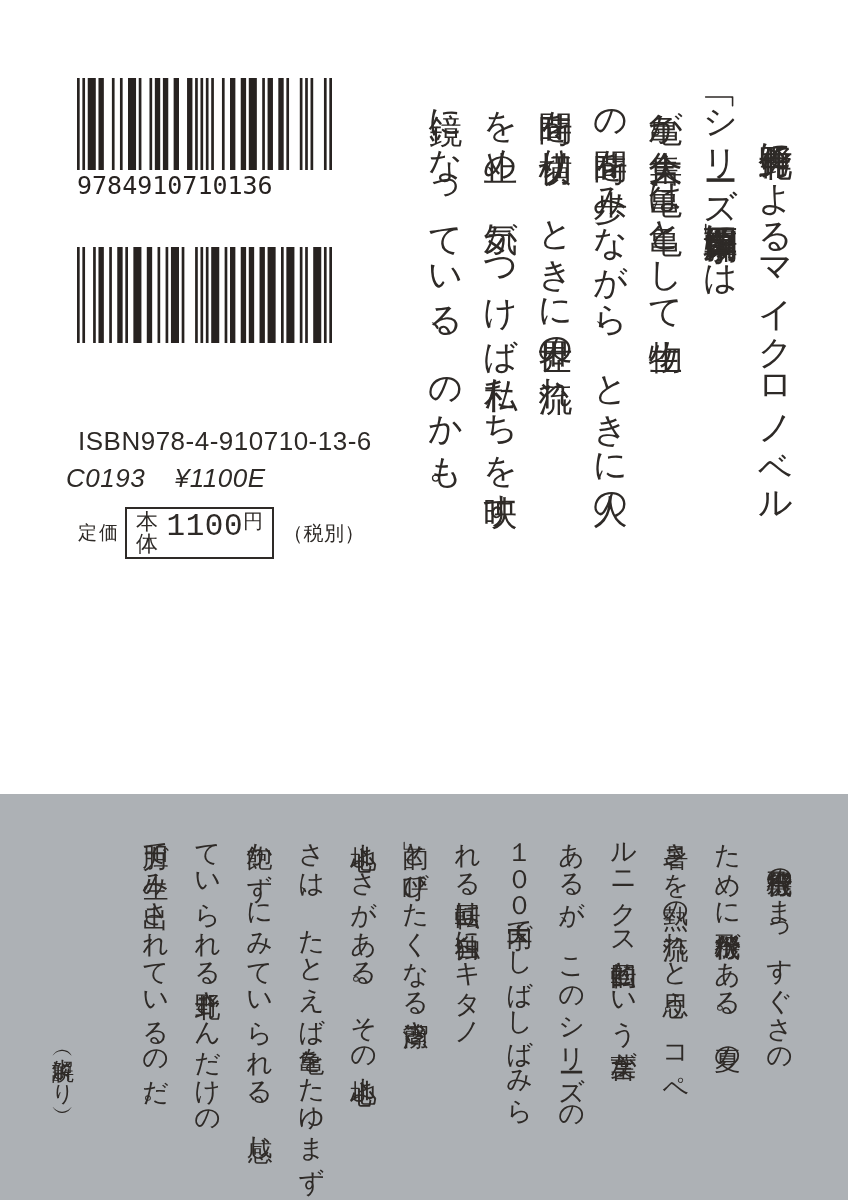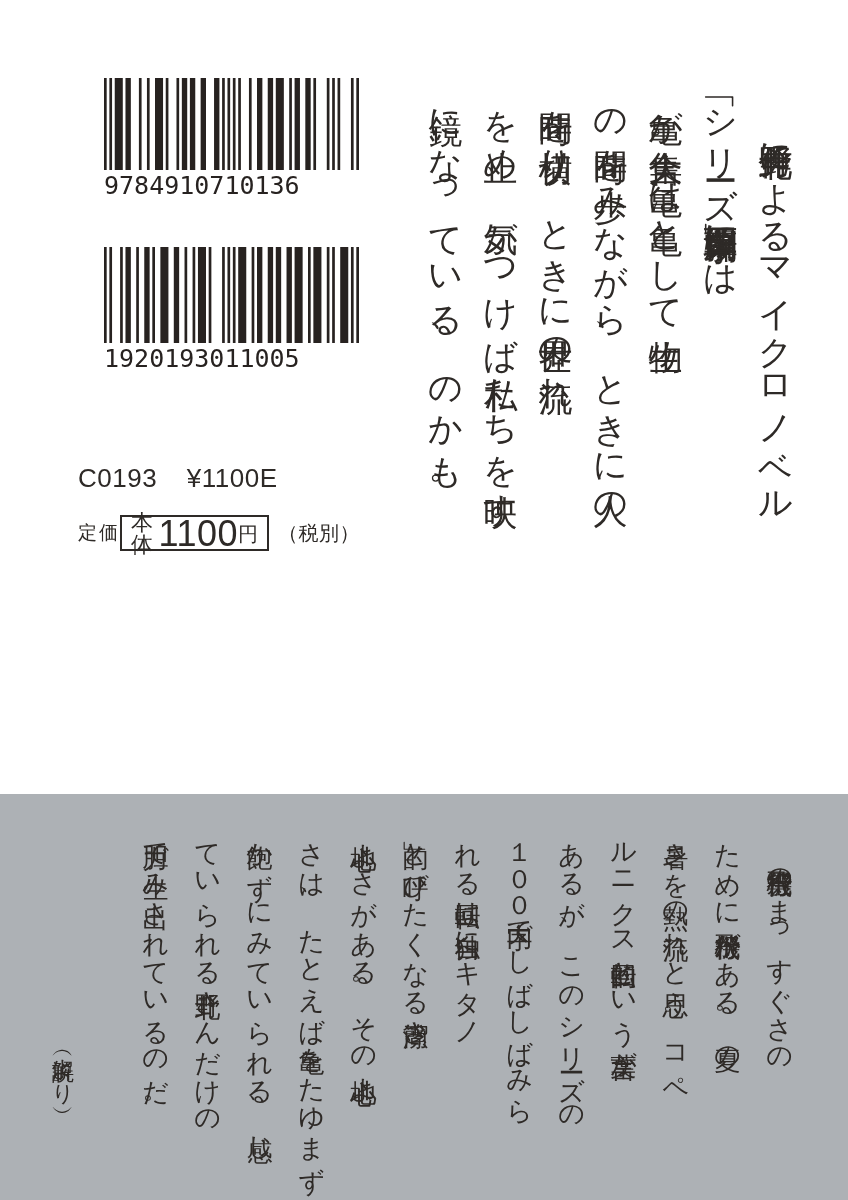--- a/index.html
+++ b/index.html
@@ -4,59 +4,59 @@
 <style>
   html,body { margin:0; padding:0; }
   .page {
     position:relative; width:848px; height:1200px;
     background:#ffffff; overflow:hidden;
     font-family:"Liberation Sans", sans-serif;
     color:#2e2a27;
   }
 
   
-  .barcode { position:absolute; left:104px; width:255px; }
+  .barcode { position:absolute; left:77px; width:255px; }
   .barcode-top { top:78px; }
   .barcode-bottom { top:247px; }
   .bars { display:block; width:255px; }
   .barcode-top .bars { height:92px; }
   .barcode-bottom .bars { height:96px; }
   .bars svg { display:block; width:100%; height:100%; }
   .bars rect { fill:#272220; }
   .bc-digits {
     display:block; margin-top:3px;
     font-family:"DejaVu Sans Mono", monospace;
     font-size:25px; line-height:25px; color:#272220;
     text-align:justify; text-align-last:justify;
   }
 
   
   .isbn-line {
     position:absolute; left:78px; top:427px;
     font-size:26px; line-height:28px; letter-spacing:0.5px;
   }
   .ccode-line {
-    position:absolute; left:78px; top:464px;
-    font-size:26px; line-height:28px; letter-spacing:0.5px;
+    position:absolute; left:66px; top:464px;
+    font-size:26px; line-height:28px; letter-spacing:0.5px;font-style:italic;
   }
   .ccode-line .price-code { margin-left:22px; }
 
   .price-row {
     position:absolute; left:78px; top:515px; height:36px;
     display:flex; align-items:center;
   }
   .teika-label { font-size:19px; letter-spacing:2px; }
   .price-box {
-    width:149px; height:36px; box-sizing:border-box;
+    margin-left:5px; width:149px; height:52px; box-sizing:border-box;
     border:2px solid #2e2a27;
-    display:flex; align-items:center; justify-content:space-between;
+    display:flex; align-items:flex-start; justify-content:space-between;
     padding:2px 9px 0 9px;
   }
   .price-prefix { font-size:22px; line-height:1; }
-  .price-amount { font-size:36px; line-height:1; letter-spacing:0.5px; }
+  .price-amount { font-size:31px; line-height:1; letter-spacing:0.5px;font-family:Liberation Mono, monospace; }
   .price-unit { font-size:20px; line-height:1; }
   .tax-note { margin-left:9px; font-size:20px; letter-spacing:0.5px; }
 
   
   .vtext {
     writing-mode:vertical-rl; text-orientation:mixed;
     font-family:"DejaVu Serif","Liberation Serif",serif;
     color:#2e2a27;
   }
   .vtext div { white-space:nowrap; }
@@ -150,23 +150,23 @@
           <rect x="71" y="0" width="3" height="10"></rect>
           <rect x="76" y="0" width="1" height="10"></rect>
           <rect x="78" y="0" width="3" height="10"></rect>
           <rect x="83" y="0" width="1" height="10"></rect>
           <rect x="85" y="0" width="1" height="10"></rect>
           <rect x="88" y="0" width="3" height="10"></rect>
           <rect x="92" y="0" width="1" height="10"></rect>
           <rect x="94" y="0" width="1" height="10"></rect>
         </svg>
       </span>
-    <span class="bc-digits">1920193011005</span>
-  </div>
-
+  </div>
+
+  <div class="isbn-line">ISBN978-4-910710-13-6</div>
   <div class="ccode-line">
     <span class="c-code">C0193</span>
     <span class="price-code">¥1100E</span>
   </div>
 
   <div class="price-row">
     <span class="teika-label">定価</span>
     <span class="price-box">
       <span class="price-prefix">本体</span>
       <span class="price-amount">1100</span>

